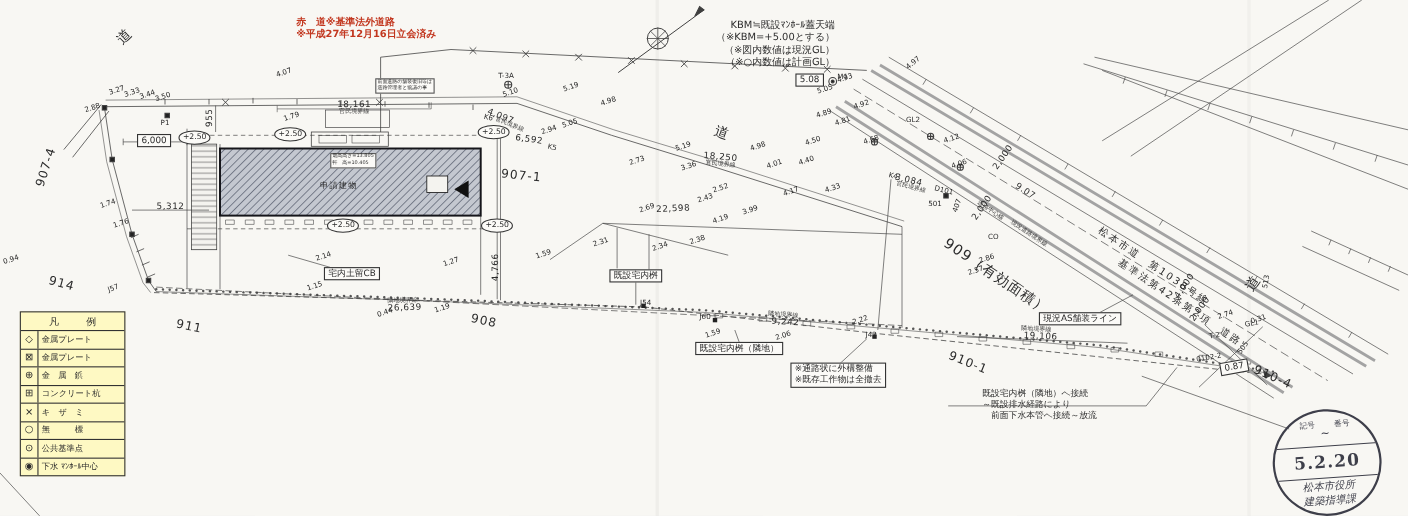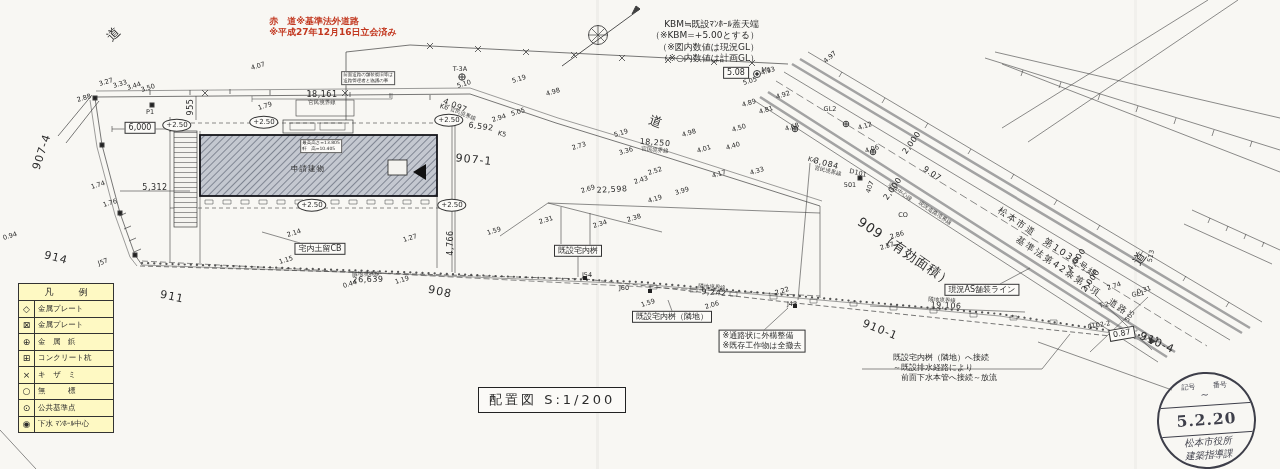--- a/index.html
+++ b/index.html
@@ -248,21 +248,21 @@
       <span class="lbl pt" style="left: 766px; top: 70px; transform: translate(-50%, -50%) rotate(0deg);">M1</span>
       <span class="lbl pt" style="left: 830px; top: 109px; transform: translate(-50%, -50%) rotate(0deg);">GL2</span>
       <span class="lbl pt" style="left: 1138px; top: 294px; transform: translate(-50%, -50%) rotate(-10deg);">GL1</span>
       <span class="lbl pt" style="left: 1104px; top: 305px; transform: translate(-50%, -50%) rotate(-10deg);">T-2</span>
       <span class="lbl pt" style="left: 858px; top: 173px; transform: translate(-50%, -50%) rotate(14deg);">D101</span>
       <span class="lbl pt" style="left: 850px; top: 185px; transform: translate(-50%, -50%) rotate(0deg);">501</span>
       <span class="lbl pt" style="left: 870px; top: 187px; transform: translate(-50%, -50%) rotate(-70deg);">407</span>
       <span class="lbl pt" style="left: 1130px; top: 316px; transform: translate(-50%, -50%) rotate(-55deg);">505</span>
       <span class="lbl pt" style="left: 1151px; top: 256px; transform: translate(-50%, -50%) rotate(-80deg);">513</span>
       <span class="lbl pt" style="left: 587px; top: 275px; transform: translate(-50%, -50%) rotate(0deg);">J54</span>
-      <span class="lbl pt" style="left: 624px; top: 288px; transform: translate(-50%, -50%) rotate(0deg);">J60</span>
+      <span class="lbl pt" style="left: 641px; top: 288px; transform: translate(-50%, -50%) rotate(0deg);">J60</span>
       <span class="lbl pt" style="left: 792px; top: 304px; transform: translate(-50%, -50%) rotate(0deg);">J43</span>
       <span class="lbl pt" style="left: 103px; top: 262px; transform: translate(-50%, -50%) rotate(-20deg);">J57</span>
       <span class="lbl pt" style="left: 1099px; top: 325px; transform: translate(-50%, -50%) rotate(-10deg);">0102-2</span>
       <span class="lbl pt" style="left: 903px; top: 215px; transform: translate(-50%, -50%) rotate(0deg);">CO</span>
       <span class="lbl spot" style="left: 258px; top: 66px; transform: translate(-50%, -50%) rotate(-18deg);">4.07</span>
       <span class="lbl spot" style="left: 265px; top: 106px; transform: translate(-50%, -50%) rotate(-18deg);">1.79</span>
       <span class="lbl spot" style="left: 106px; top: 82px; transform: translate(-50%, -50%) rotate(-18deg);">3.27</span>
       <span class="lbl spot" style="left: 120px; top: 84px; transform: translate(-50%, -50%) rotate(-18deg);">3.33</span>
       <span class="lbl spot" style="left: 134px; top: 86px; transform: translate(-50%, -50%) rotate(-18deg);">3.44</span>
       <span class="lbl spot" style="left: 148px; top: 88px; transform: translate(-50%, -50%) rotate(-18deg);">3.50</span>
@@ -347,21 +347,20 @@
           <span class="lg-sym">⊙</span>
           <span class="lg-lab">公共基準点</span>
         </div>
         <div class="lg-row">
           <span class="lg-sym">◉</span>
           <span class="lg-lab">下水 ﾏﾝﾎｰﾙ中心</span>
         </div>
       </div>
   </div>
 
-  <div id="titlebox">配置図  S:1/200</div>
 
   <div id="stamp">
     <div class="ring">
       <div class="band-top"></div>
         <div class="band-bot"></div>
       <div class="s-head">
         <span>記号</span>
         <span>番号</span>
       </div>
       <div class="s-tilde">~</div>

